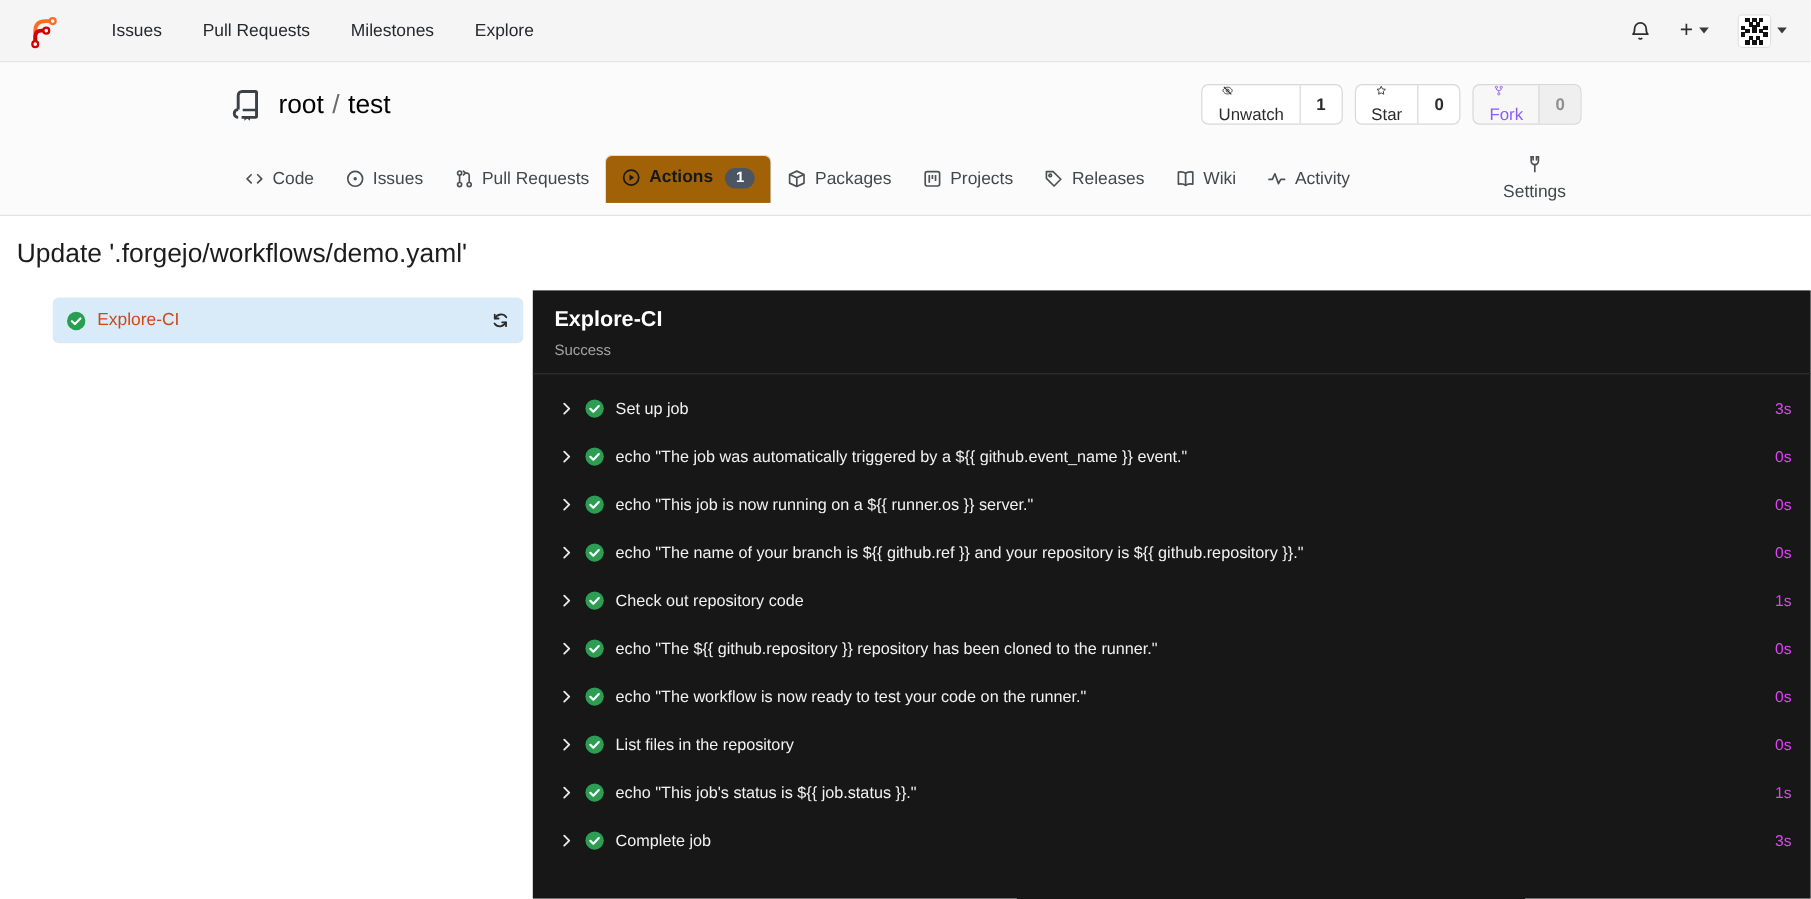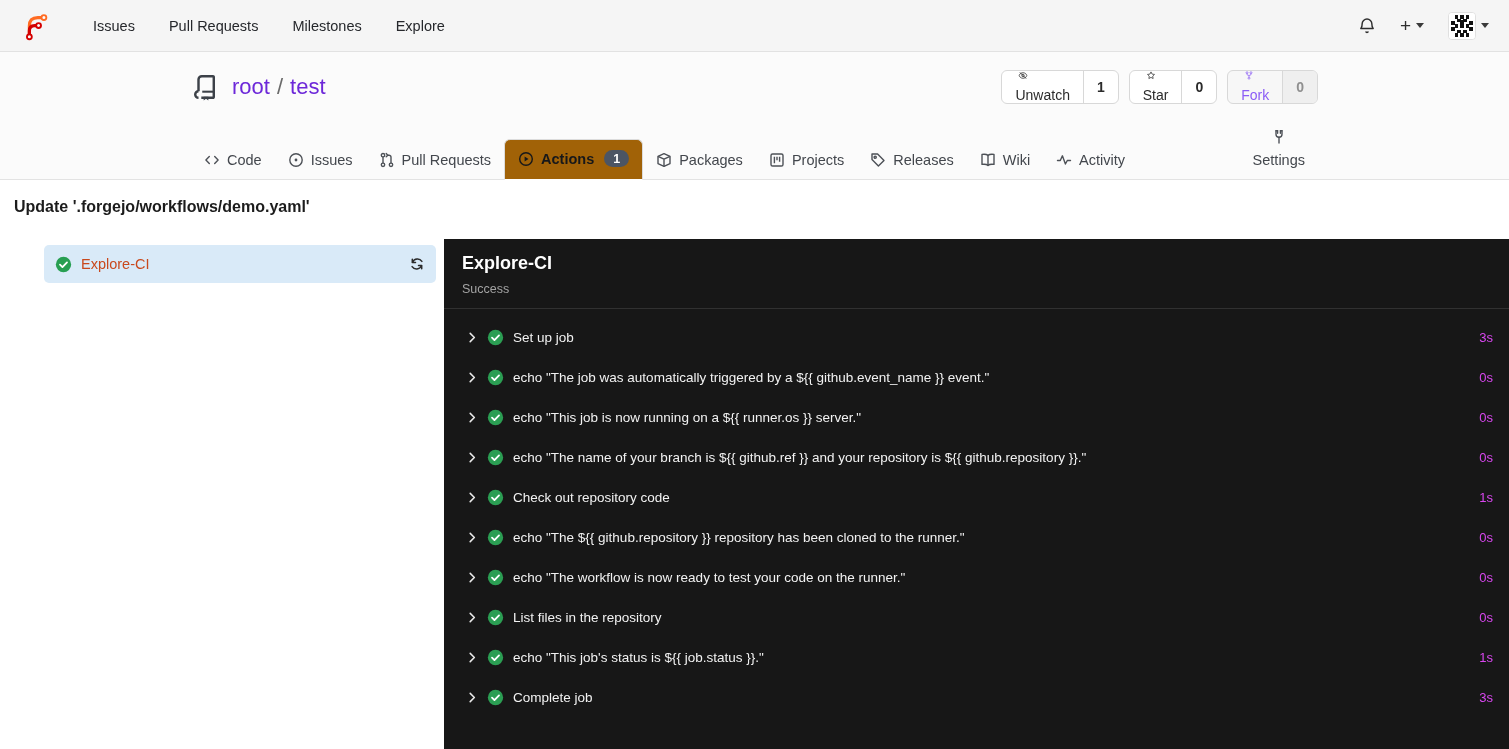--- a/index.html
+++ b/index.html
@@ -23,51 +23,51 @@
   .plus-glyph { font-size:19px; line-height:1; color:#2e2e2e; }
   .caret { width:0; height:0; border-left:4px solid transparent; border-right:4px solid transparent; border-top:5px solid #3a3a3a; }
   .avatar-box { width:28px; height:28px; border-radius:4px; overflow:hidden; background:#fff; border:1px solid #e0e0e0; }
 
   
   .repo-band { flex:0 0 111px; background:#fbfbfb; border-bottom:1px solid #e3e3e3; padding-top:17px; }
   .container { width:1127px; margin:0 auto; }
   .repo-title-row { display:flex; align-items:center; height:36px; }
   .repo-icon { color:#3c4148; margin-right:11px; }
   .repo-name { font-size:22px; display:flex; align-items:center; gap:7px; }
-  .repo-link { color:#6d28d9; cursor:pointer; }
+  .repo-link { color:#000000; cursor:pointer; }
   .repo-sep { color:#6a6a6a; }
   .repo-actions { margin-left:auto; display:flex; gap:10px; }
   .btn-group { display:flex; border:1px solid #d8d8d8; border-radius:6px; overflow:hidden; background:#fff; height:34px; font-size:14px; }
   .btn-main { display:flex; align-items:flex-start; gap:7px; padding:0 13px; color:#2b2b2b; cursor:pointer;flex-direction:column; }
   .btn-count { display:flex; align-items:center; padding:0 13px; border-left:1px solid #d8d8d8; font-weight:700; color:#2b2b2b; cursor:pointer; }
   .btn-group.disabled { background:#f7f7f7; }
   .btn-group.disabled .btn-main { color:#8b5cf6; cursor:default; }
   .btn-group.disabled .btn-count { color:#8f8f8f; background:#efefef; cursor:default; }
 
   
-  .tabs { display:flex; align-items:flex-end; margin-top:13px; padding:0; }
+  .tabs { display:flex; align-items:center; margin-top:13px; padding:0; }
   .tab {
     display:flex; align-items:center; gap:7px; padding:11px 13px 12px;
     font-size:14.5px; color:#43474d; cursor:pointer; margin-bottom:-1px;
   }
   .tab svg { color:#4d5157; }
   .tab.active {
     background:#a16207; border:1px solid #dcdcdc; border-bottom:1px solid #ffffff;
     border-radius:6px 6px 0 0; font-weight:700; color:#17181a; padding:10px 13px 12px;
   }
   .tab.active svg { color:#17181a; }
   .tab-badge {
     background:#4c5564; color:#ffffff; font-size:12.5px; font-weight:700;
     border-radius:9px; padding:1.5px 9px; margin-left:3px;
   }
   .tab--settings { margin-left:auto;flex-direction:column; }
 
   
   .run-title-sec { flex:0 0 59px; background:#ffffff; padding:18px 14px; }
-  .run-title { font-size:16px; color:#1c1c1c; font-weight:700; }
+  .run-title { font-size:22px; color:#1c1c1c; font-weight:400; }
 
   
   .main { flex:1 1 auto; display:flex; align-items:stretch; min-height:0;padding-left:36px; }
   .jobs-sidebar { width:408px; background:#ffffff; padding:6px 8px; }
   .job-item {
     height:38px; border-radius:5px; background:#d9eaf8; display:flex;
     align-items:center; padding:0 11px; gap:9px; cursor:pointer;
   }
   .job-name { font-size:14.5px; color:#c9491d; flex:1; }
   .refresh-btn { color:#2b2b2b; cursor:pointer; display:flex; }

